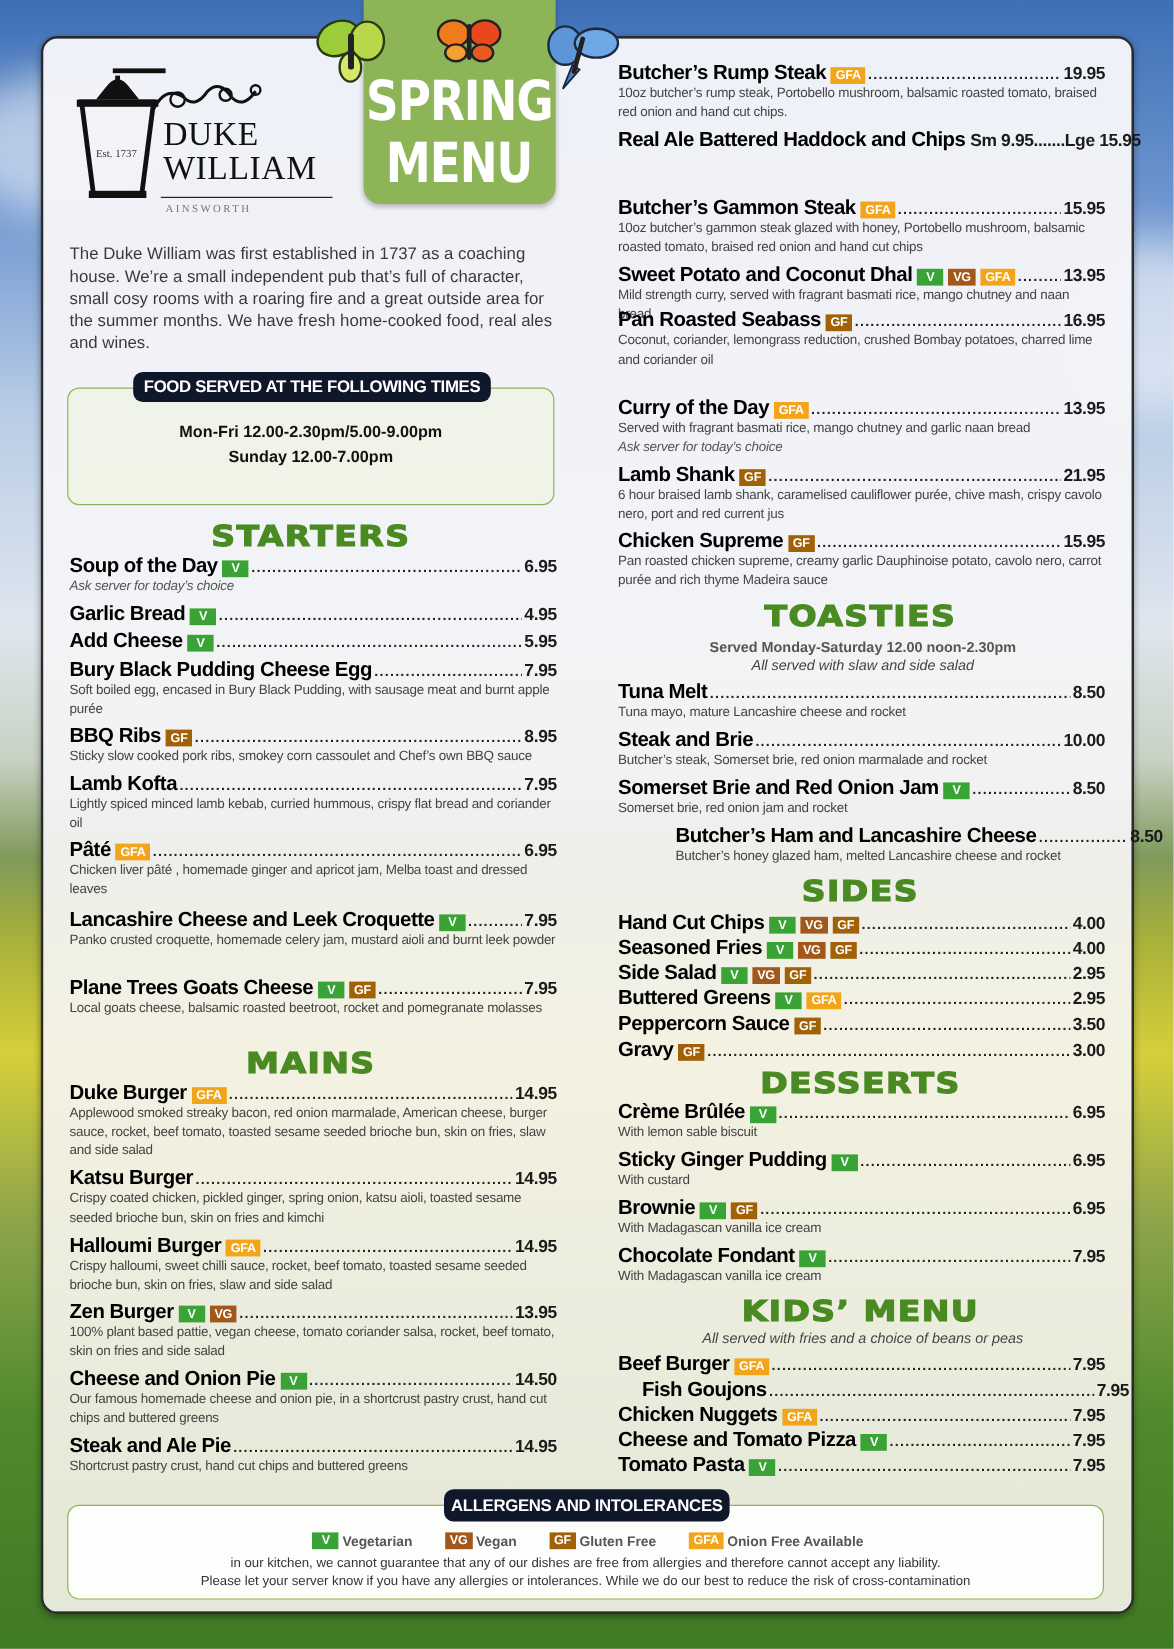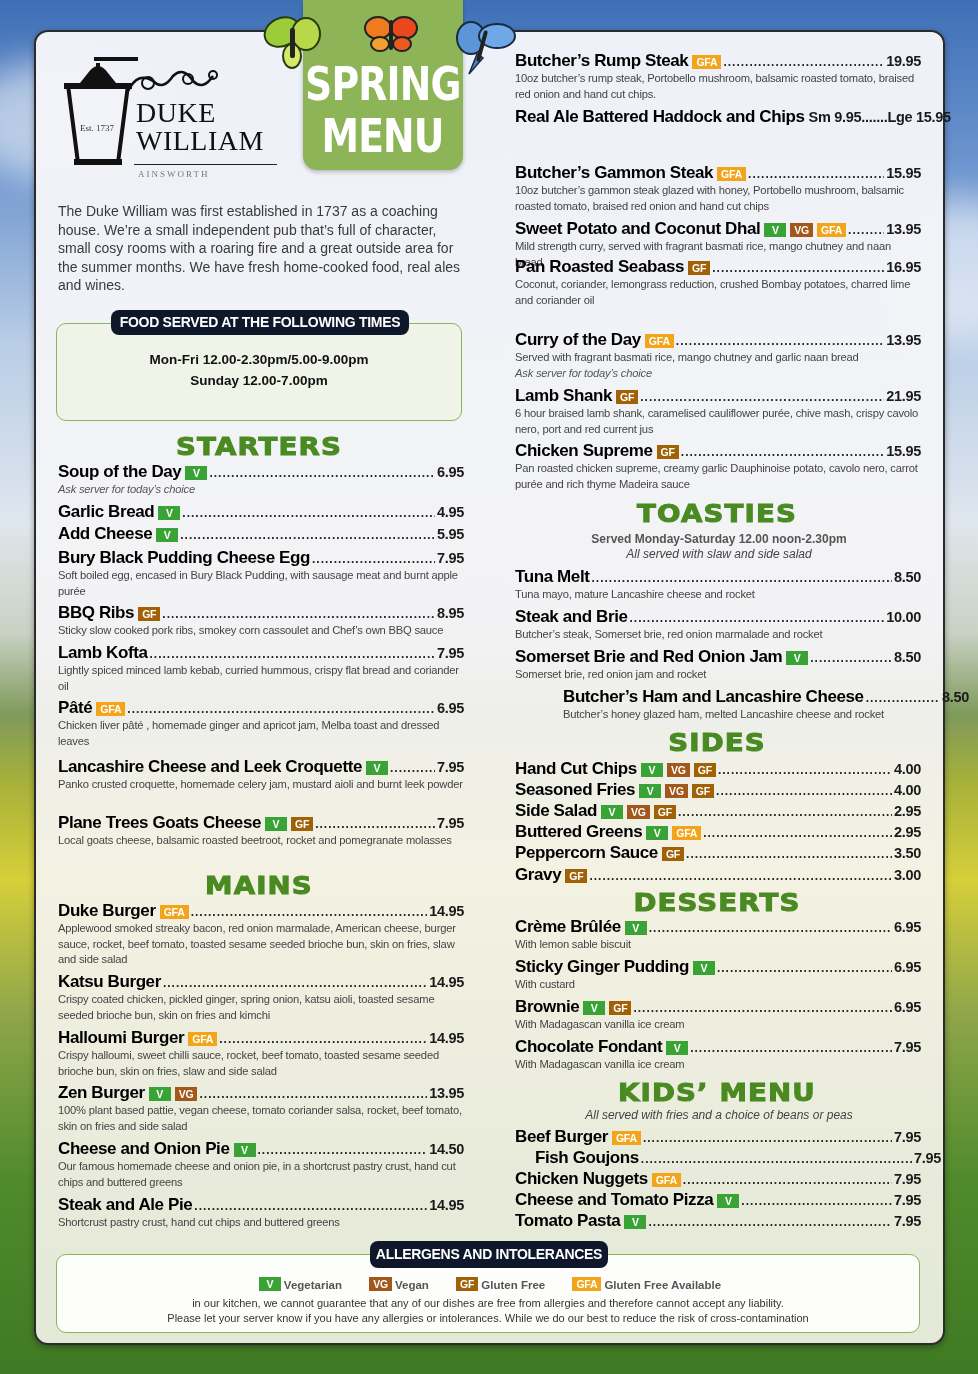--- a/index.html
+++ b/index.html
@@ -561,18 +561,18 @@
       </div>
     </div>
   </div>
 
 <div class="allergen-box"></div>
 <div class="pill allergen-pill">ALLERGENS AND INTOLERANCES</div>
 <div class="legend">
   <span class="lg"><span class="tag v">V</span><span>Vegetarian</span></span>
   <span class="lg"><span class="tag vg">VG</span><span>Vegan</span></span>
   <span class="lg"><span class="tag gf">GF</span><span>Gluten Free</span></span>
-  <span class="lg"><span class="tag gfa">GFA</span><span>Gluten Free Available</span></span>
+  <span class="lg"><span class="tag gfa">GFA</span><span>Onion Free Available</span></span>
 </div>
 <div class="disclaimer">
   <div>in our kitchen, we cannot guarantee that any of our dishes are free from allergies and therefore cannot accept any liability.</div>
   <div>Please let your server know if you have any allergies or intolerances. While we do our best to reduce the risk of cross-contamination</div>
 </div>
 
 </body></html>

